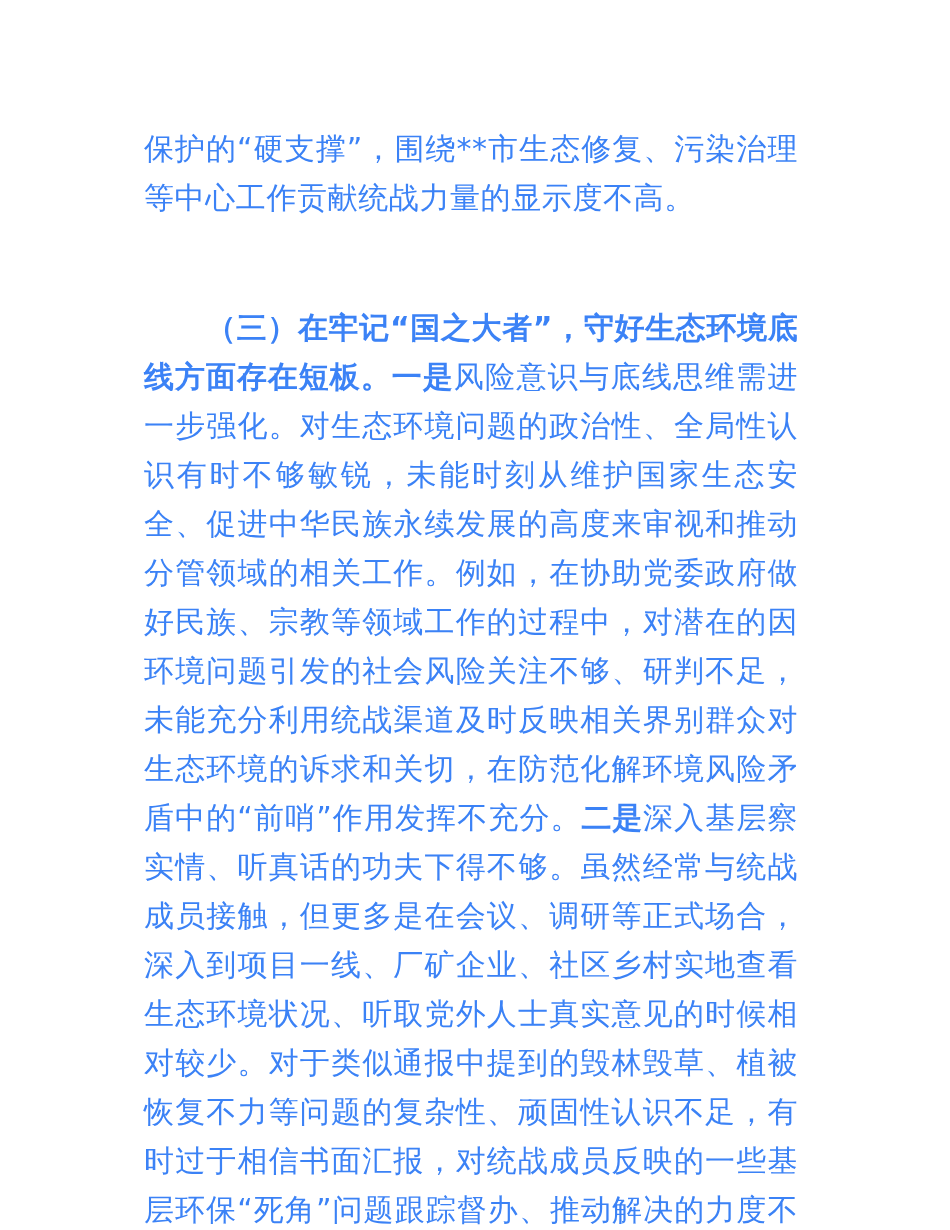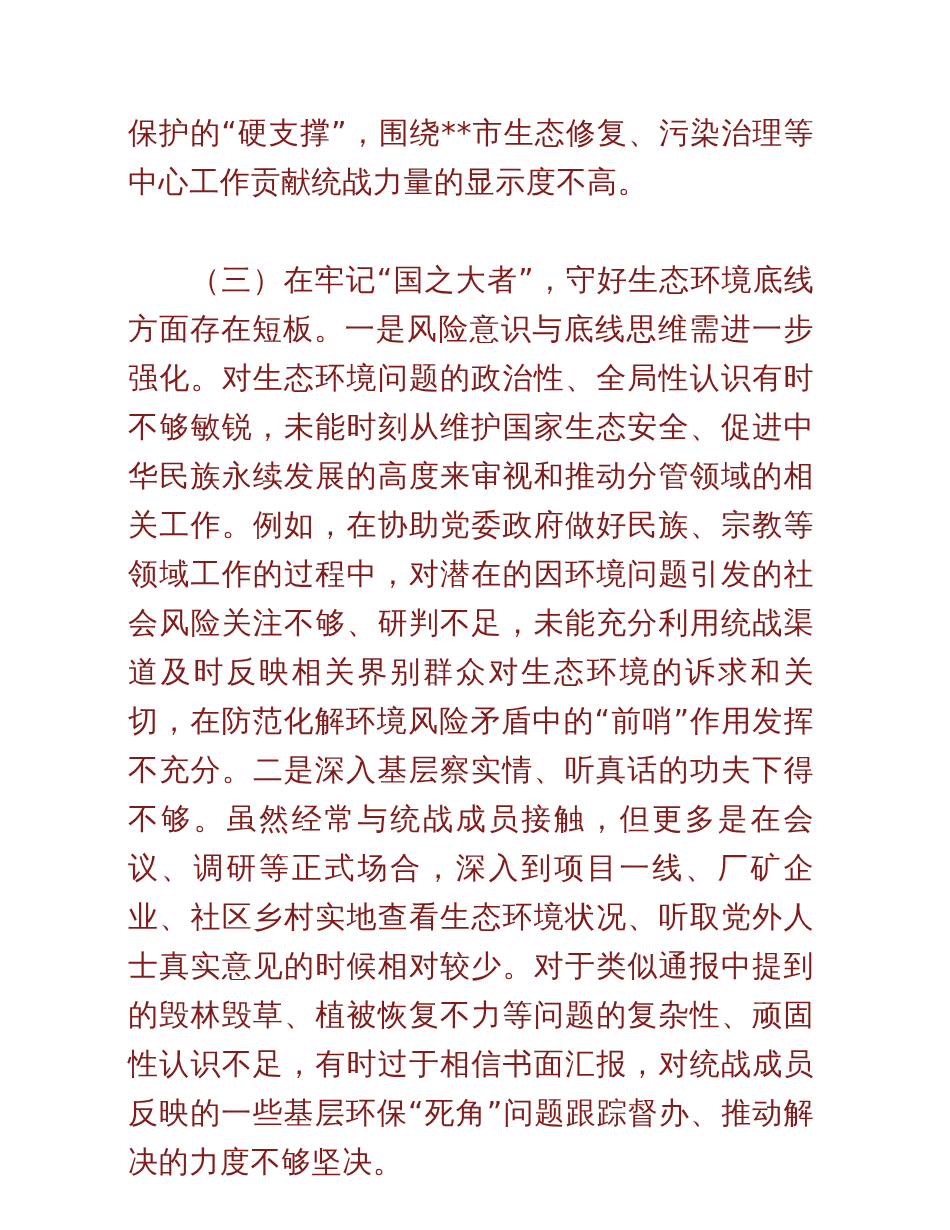--- a/index.html
+++ b/index.html
@@ -19,40 +19,40 @@
     overflow: hidden;
     box-sizing: border-box;
   }
   .text-block {
     position: absolute;
     left: 128px;
     top: 108px;
     width: 686px;
   }
   p.para {
-    margin: 0;
+    margin: 16px;
     padding: 0;
     font-size: 30px;
     line-height: 49px;
-    color: #7f1d1d;
+    color: #3b82f6;
     text-align: justify;
     text-justify: inter-character;
     text-align-last: left;
     letter-spacing: 0.6px;
     font-weight: 400;
     word-break: break-all;
   }
   p.para.indent {
     text-indent: 62px;
   }
   .spacer {
     height: 49px;
   }
   b.bold {
-    font-weight: 400;
+    font-weight: 700;
     letter-spacing: 0.2px;
   }
 </style>
 </head>
 <body>
 
 <div class="page">
   <div class="text-block" id="text-block">
       <p class="para"><span>保护的“硬支撑”，围绕**市生态修复、污染治理等中心工作贡献统战力量的显示度不高。</span></p>
       <div class="spacer"></div>

